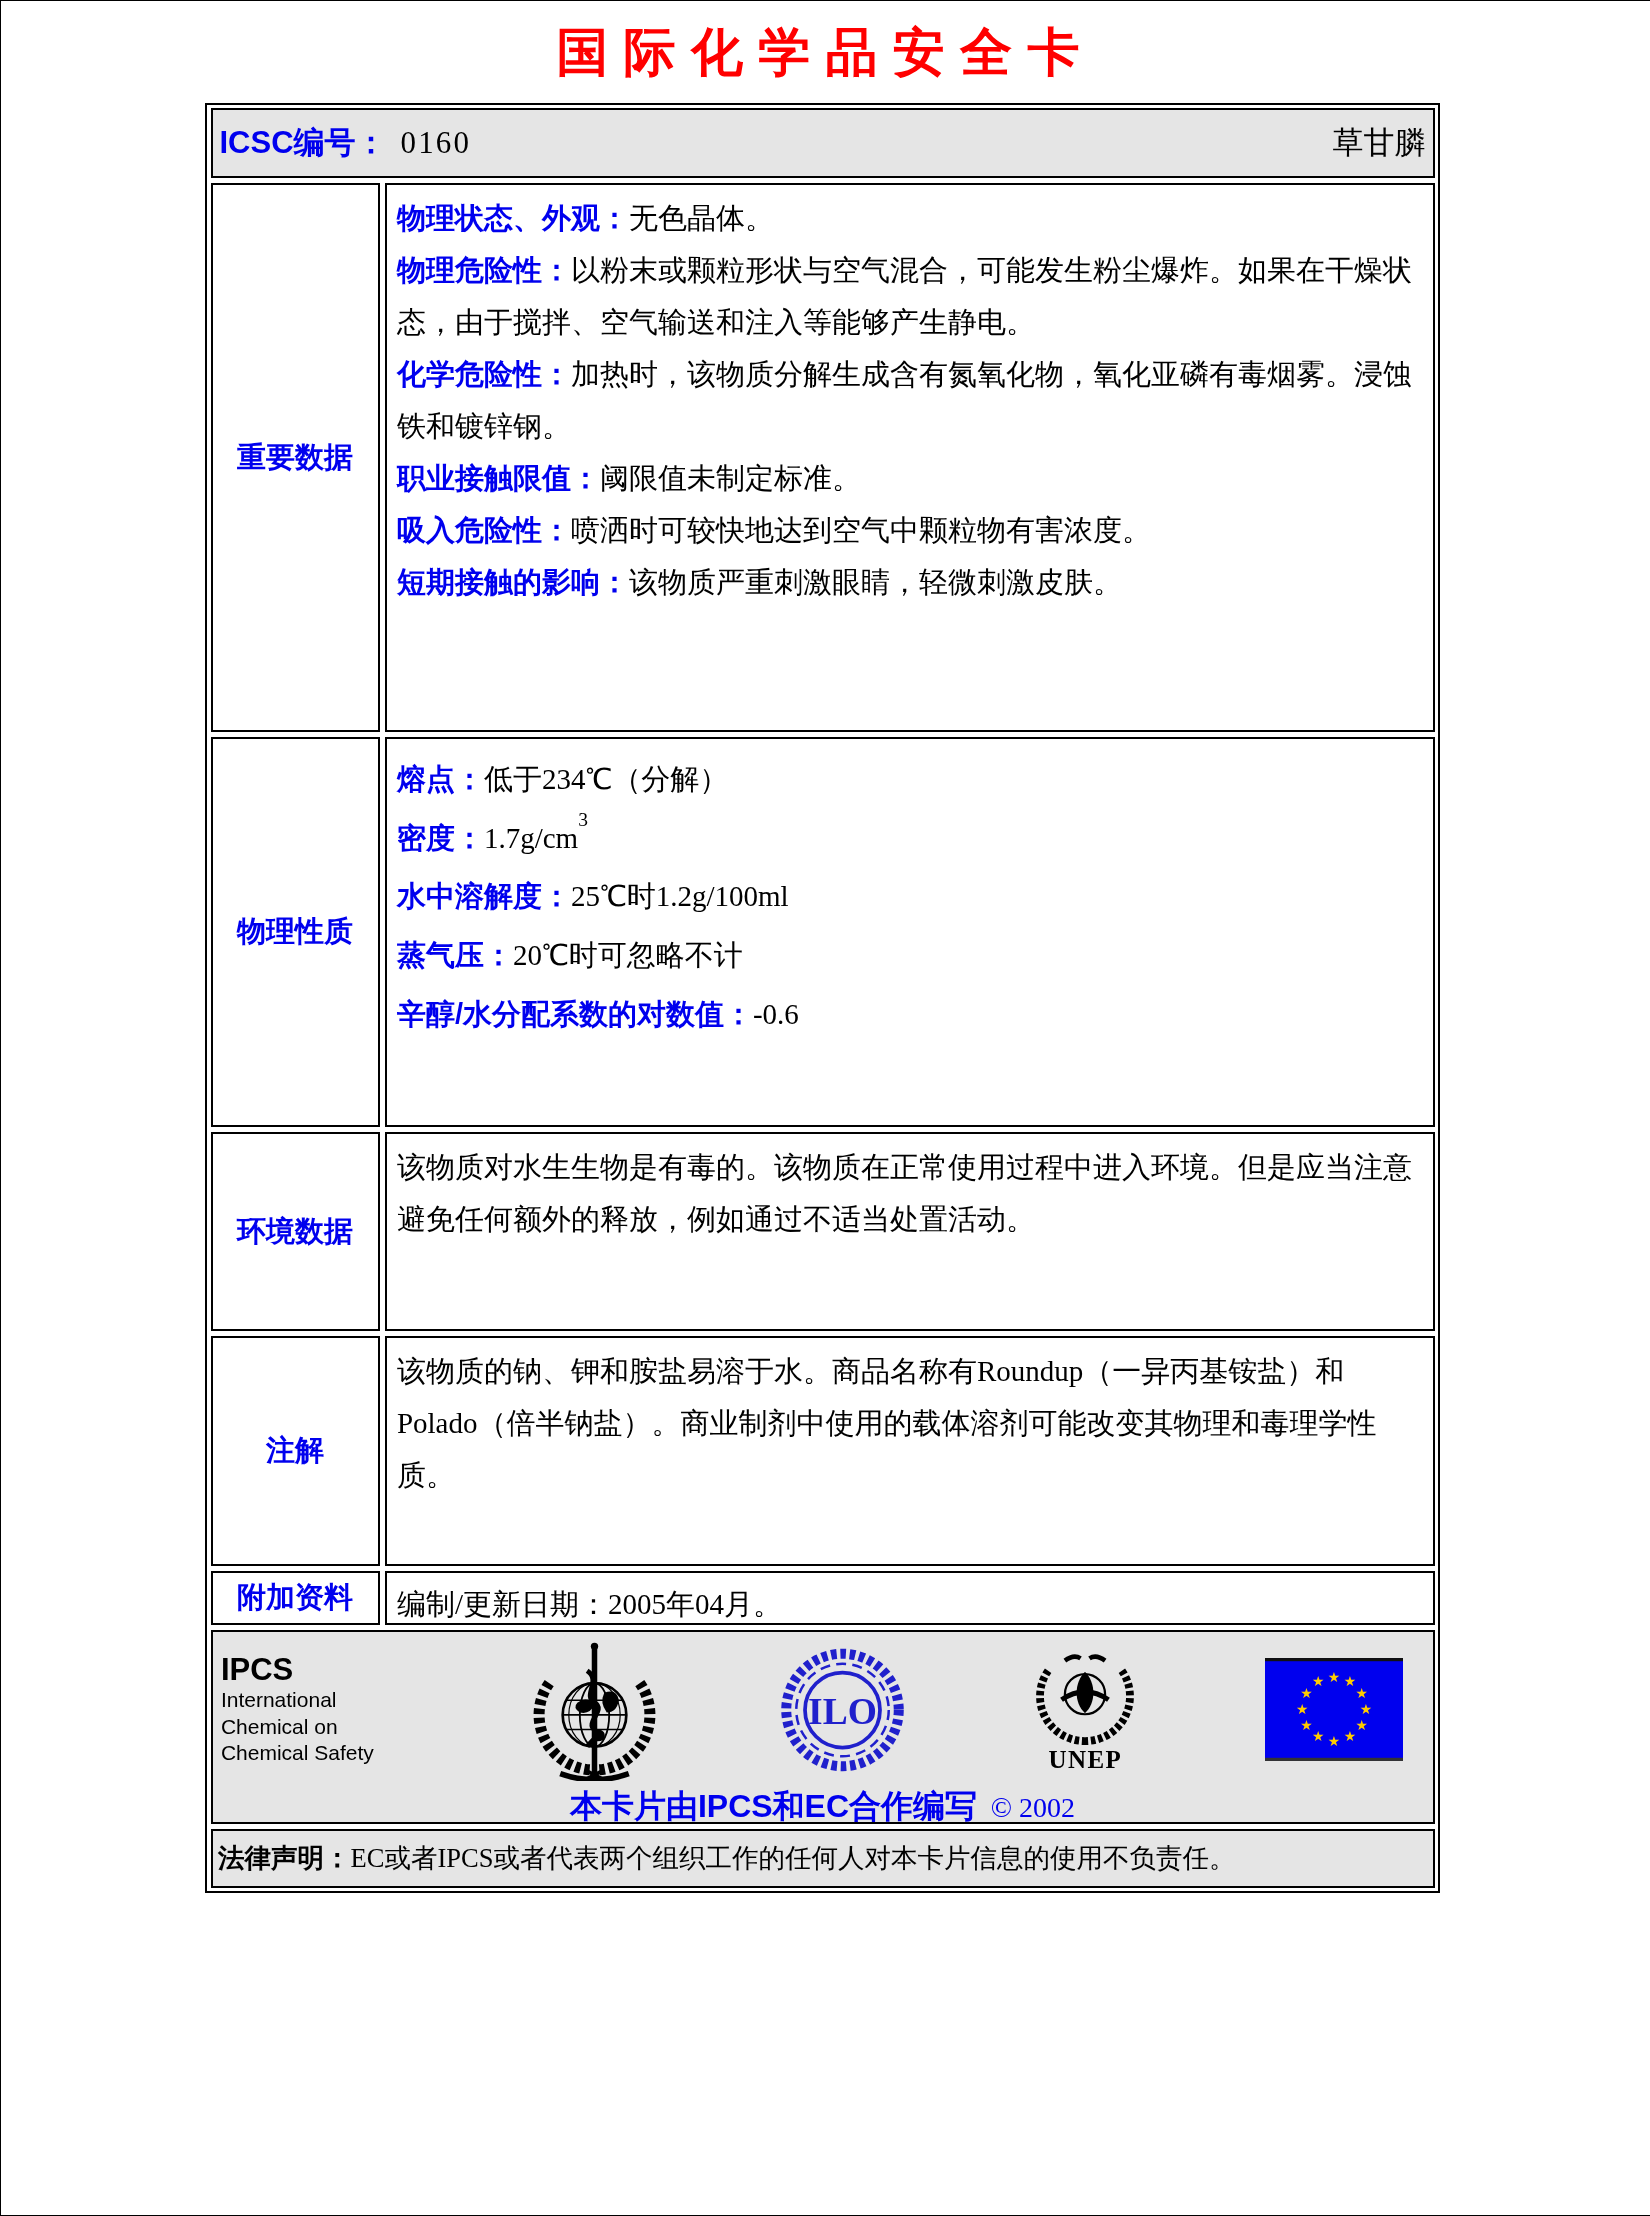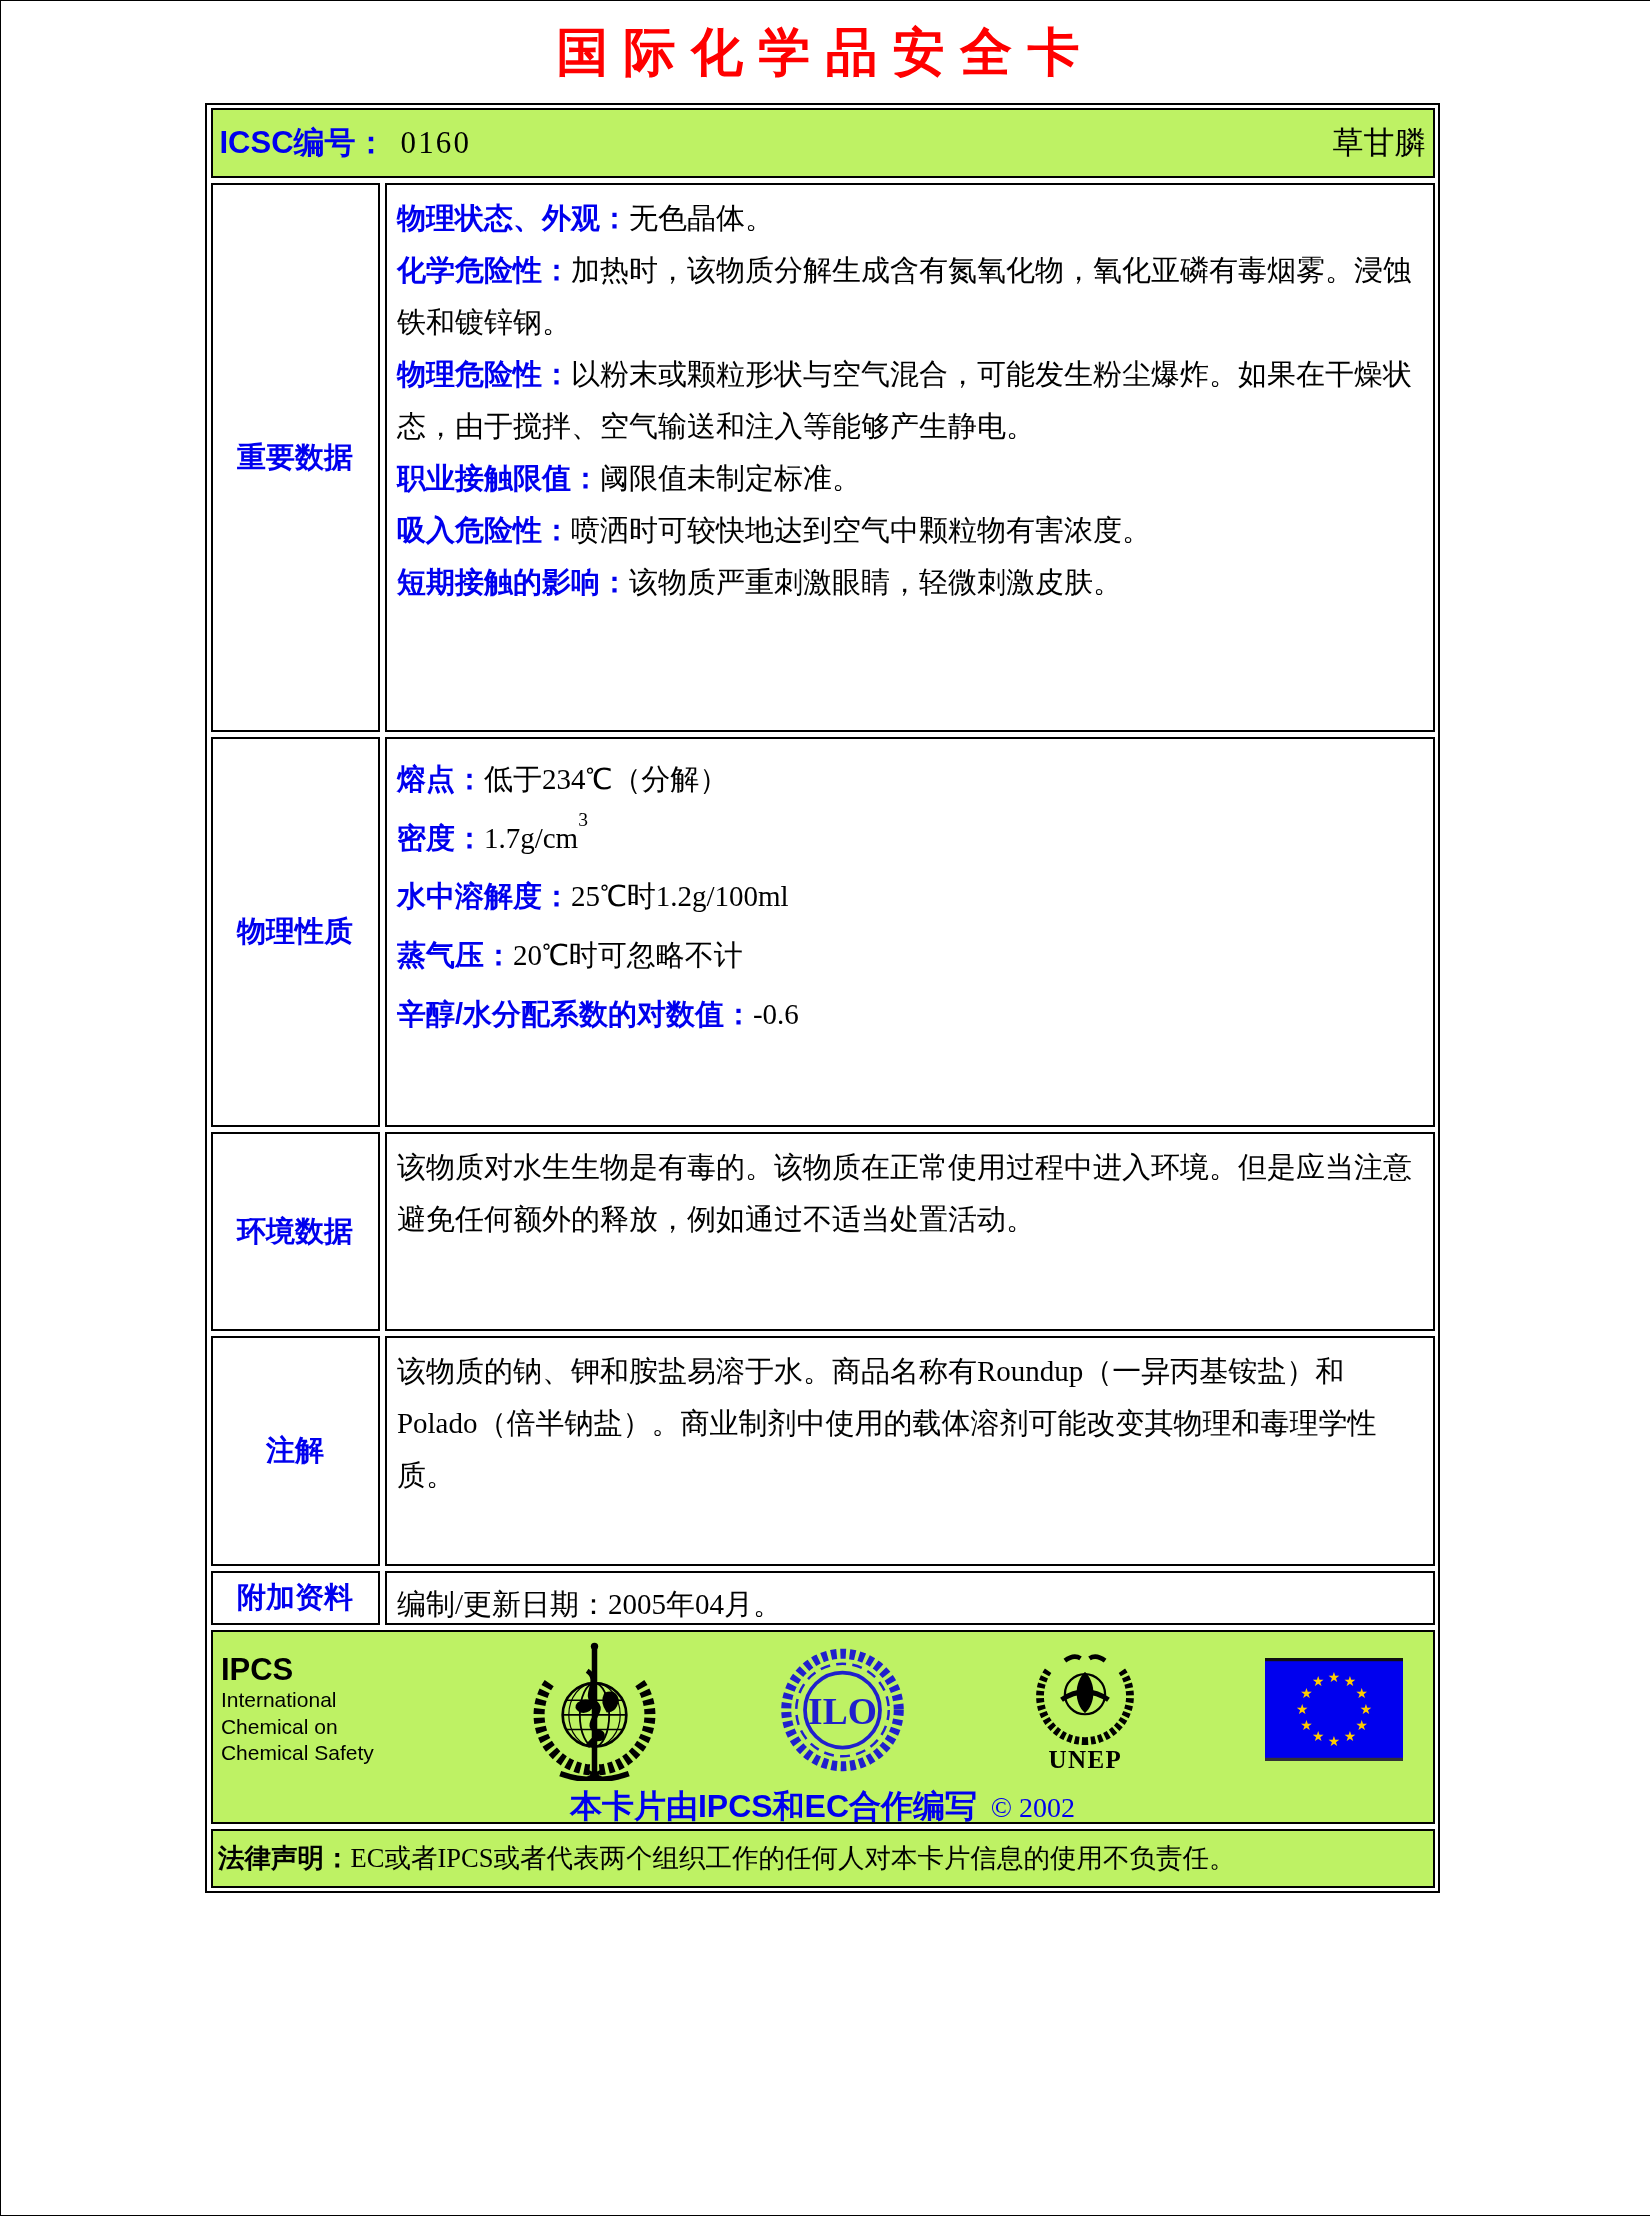--- a/index.html
+++ b/index.html
@@ -5,21 +5,21 @@
   html,body { margin:0; padding:0; background:#fff; }
   body { width:1651px; height:2216px; font-family:"Liberation Serif", serif; color:#000; }
   .page { box-sizing:border-box; width:1651px; height:2216px; border:1.4px solid #000; padding-top:11px; overflow:hidden; }
 
   .title { color:#ff0000; font-weight:bold; font-size:52px; letter-spacing:15.3px;
            text-align:center; margin:5.6px 0 15.3px 0; font-family:"Liberation Serif", serif; }
 
   .card { margin-left:204px; width:1235px; border:2.8px solid #000; padding:3.5px;
           box-sizing:border-box; display:flex; flex-direction:column; gap:4.9px; background:#fff; }
 
-  .boxed { border:2.1px solid #000; box-sizing:border-box; background:#bef264; }
+  .boxed { border:2.1px solid #000; box-sizing:border-box; background:#e5e5e5; }
 
   .header-row { height:70px; display:flex; align-items:center; padding:0 7px; font-size:31px; }
   .header-row .num { margin-left:14px; letter-spacing:2.1px; }
   .header-row .chem { margin-left:auto; }
 
   .pair { display:flex; gap:5.6px; }
   .label-cell { flex:0 0 169px; border:2.1px solid #000; box-sizing:border-box;
                 display:flex; align-items:center; justify-content:center;
                 color:#0000ee; font-family:"Liberation Sans", sans-serif;
                 font-weight:bold; font-size:29px; text-align:center; }
@@ -73,22 +73,22 @@
       <span class="num">0160</span>
       <span class="chem">草甘膦</span>
     </div>
 
     <div class="pair h-important">
       <div class="label-cell">
         <span>重要数据</span>
       </div>
       <div class="content-cell">
         <p><span class="blue-label">物理状态、外观：</span><span class="body-text">无色晶体。</span></p>
+        <p><span class="blue-label">物理危险性：</span><span class="body-text">以粉末或颗粒形状与空气混合，可能发生粉尘爆炸。如果在干燥状态，由于搅拌、空气输送和注入等能够产生静电。</span></p>
         <p><span class="blue-label">化学危险性：</span><span class="body-text">加热时，该物质分解生成含有氮氧化物，氧化亚磷有毒烟雾。浸蚀铁和镀锌钢。</span></p>
-        <p><span class="blue-label">物理危险性：</span><span class="body-text">以粉末或颗粒形状与空气混合，可能发生粉尘爆炸。如果在干燥状态，由于搅拌、空气输送和注入等能够产生静电。</span></p>
         <p><span class="blue-label">职业接触限值：</span><span class="body-text">阈限值未制定标准。</span></p>
         <p><span class="blue-label">吸入危险性：</span><span class="body-text">喷洒时可较快地达到空气中颗粒物有害浓度。</span></p>
         <p><span class="blue-label">短期接触的影响：</span><span class="body-text">该物质严重刺激眼睛，轻微刺激皮肤。</span></p>
       </div>
     </div>
 
     <div class="pair h-physical">
       <div class="label-cell">
         <span>物理性质</span>
       </div>

